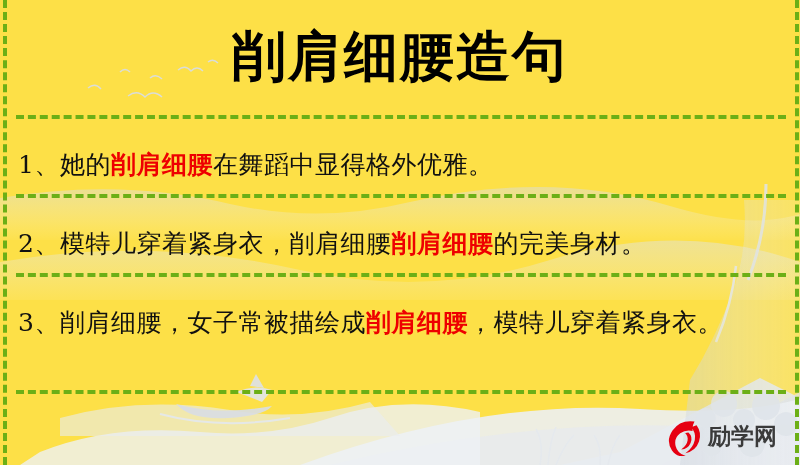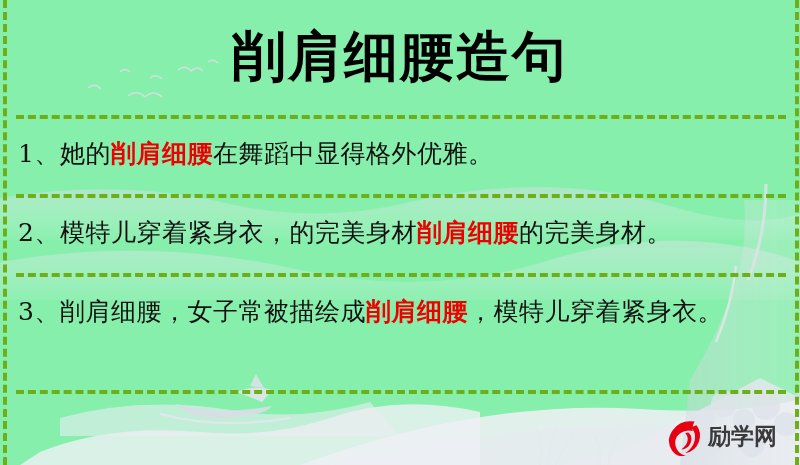--- a/index.html
+++ b/index.html
@@ -5,21 +5,21 @@
 <style>
   html, body {
     margin: 0;
     padding: 0;
     background: #ffffff;
   }
   #page {
     position: relative;
     width: 800px;
     height: 465px;
-    background: #86efac;
+    background: #fde047;
     overflow: hidden;
     font-family: "DejaVu Sans", "Liberation Sans", sans-serif;
   }
   #wm-layer {
     position: absolute;
     inset: 0;
     pointer-events: none;
     z-index: 0;
   }
 
@@ -67,20 +67,21 @@
   .sentence {
     position: absolute;
     left: 18px;
     width: 758px;
     font-family: "DejaVu Serif", "Liberation Serif", serif;
     font-size: 25px;
     line-height: 42px;
     color: #111111;
     z-index: 5;
     letter-spacing: 0.5px;
+    margin-top: 11px;
   }
   .sentence .hl {
     color: #ee0000;
     font-weight: bold;
   }
   #s1 { top: 133px; }
   #s2 { top: 212px; }
   #s3 { top: 291px; }
 
   
@@ -191,21 +192,21 @@
   <div class="hsep" style="top:273px;"></div>
   <div class="hsep" style="top:390px;"></div>
 
   <div id="title">削肩细腰造句</div>
 
   <div class="sentence" id="s1">
     <span>1、</span><span>她的</span><span class="hl">削肩细腰</span><span>在舞蹈中显得格外优雅。</span>
   </div>
 
   <div class="sentence" id="s2">
-    <span>2、</span><span>模特儿穿着紧身衣，的完美身材</span><span class="hl">削肩细腰</span><span>的完美身材。</span>
+    <span>2、</span><span>模特儿穿着紧身衣，削肩细腰</span><span class="hl">削肩细腰</span><span>的完美身材。</span>
   </div>
 
   <div class="sentence" id="s3">
     <span>3、</span><span>削肩细腰，女子常被描绘成</span><span class="hl">削肩细腰</span><span>，模特儿穿着紧身衣。</span>
   </div>
 
   <div id="logo">
     <svg id="logo-mark" viewBox="0 0 40 40" aria-hidden="true">
       <path d="M30.5 5.5 q-14.5 -2 -22 9 q-7 10.5 -0.5 20 q5 7.2 14 5.6
                q-8.6 -2.6 -10.4 -10.2 q-1.8 -8 4.6 -12.6 q5.4 -3.9 12.4 -2.4

